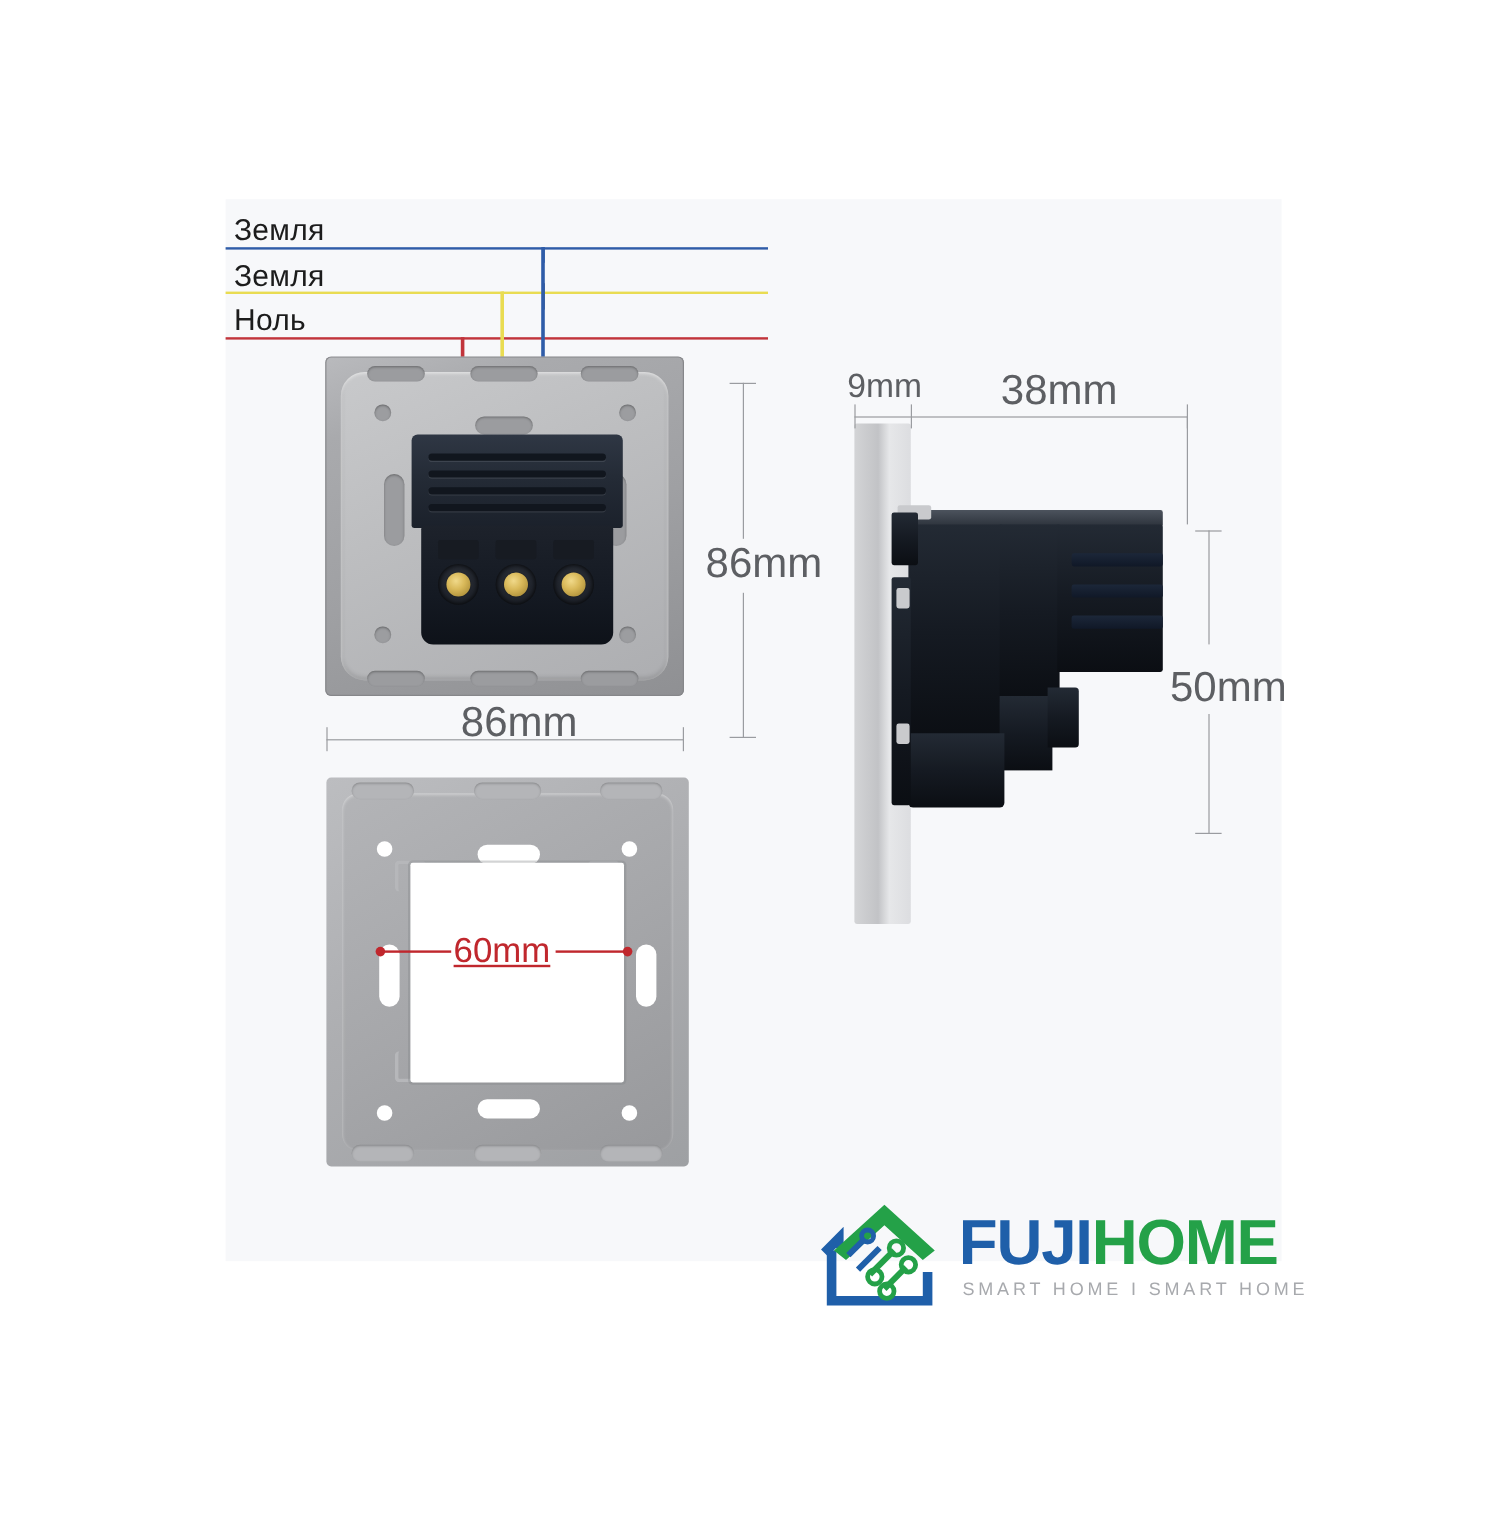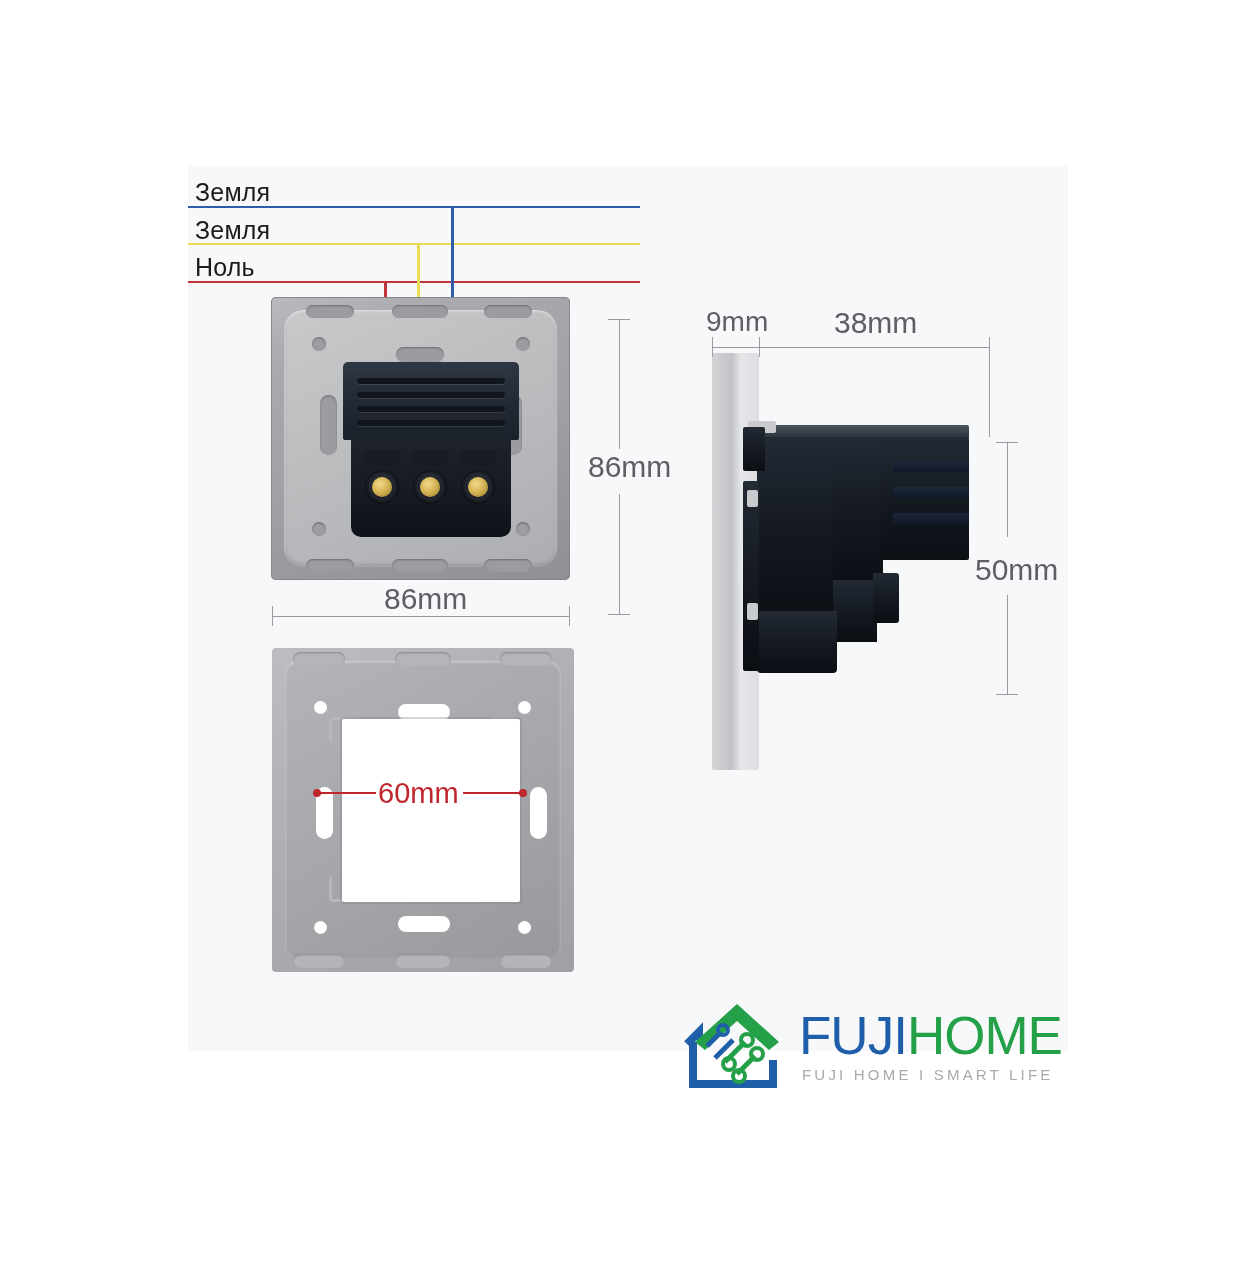--- a/index.html
+++ b/index.html
@@ -40,21 +40,21 @@
     width: 3px;
   }
   .tick {
     position: absolute;
     width: 2px;
   }
 
   
   .dim-text {
     position: absolute;
-    font-size: 30px;
+    font-size: 35px;
     color: #5d5f63;
     white-space: nowrap;
   }
   .dim-line-h { position: absolute; height: 1px; background: #9a9ca0; }
   .dim-line-v { position: absolute; width: 1px; background: #9a9ca0; }
   .dim-cap-v  { position: absolute; width: 22px; height: 1px; background: #9a9ca0; }
   .dim-cap-h  { position: absolute; width: 1px; height: 20px; background: #9a9ca0; }
 
   
   #front-panel {
@@ -188,20 +188,21 @@
     position: absolute;
     width: 8px; height: 8px;
     background: #c0272d;
     border-radius: 50%;
   }
   #dim60-text {
     position: absolute;
     font-size: 29px;
     color: #c0272d;
     white-space: nowrap;
+    text-decoration: underline;
   }
 
   
   #side-glass {
     position: absolute;
     left: 712px; top: 353px;
     width: 47px; height: 417px;
     background: linear-gradient(90deg,#d3d4d6 0%,#c2c3c6 42%,#e6e7e9 62%,#dcdde0 100%);
     border-radius: 2px;
   }
@@ -229,21 +230,21 @@
     background: #c9cacd;
     border-radius: 2px;
   }
 
   
   #logo { position: absolute; left: 681px; top: 1000px; width: 400px; height: 100px; }
   #logo-text {
     position: absolute;
     left: 118px; top: 5px;
     font-size: 53px;
-    font-weight: normal;
+    font-weight: bold;
     letter-spacing: -1px;
     white-space: nowrap;
   }
   .lg-fuji { color: #1f5fa9; }
   .lg-home { color: #24a148; }
   #logo-tag {
     position: absolute;
     left: 121px; top: 66px;
     font-size: 15px;
     letter-spacing: 3.2px;
@@ -443,16 +444,16 @@
 
       <path d="M44 62 L64 42" fill="none" stroke="#24a148" stroke-width="5"></path>
       <circle cx="66" cy="40" r="6" fill="none" stroke="#24a148" stroke-width="4"></circle>
       <path d="M56 74 L74 56" fill="none" stroke="#24a148" stroke-width="5"></path>
       <circle cx="76" cy="54" r="6" fill="none" stroke="#24a148" stroke-width="4"></circle>
       <circle cx="48" cy="64" r="6" fill="none" stroke="#24a148" stroke-width="4"></circle>
       <circle cx="58" cy="76" r="6" fill="none" stroke="#24a148" stroke-width="4"></circle>
     </svg>
 
     <div id="logo-text"><span class="lg-fuji">FUJI</span><span class="lg-home">HOME</span></div>
-    <div id="logo-tag">FUJI HOME  I  SMART LIFE</div>
+    <div id="logo-tag">SMART HOME  I  SMART HOME</div>
   </div>
 
 </div>
 
 </body></html>

